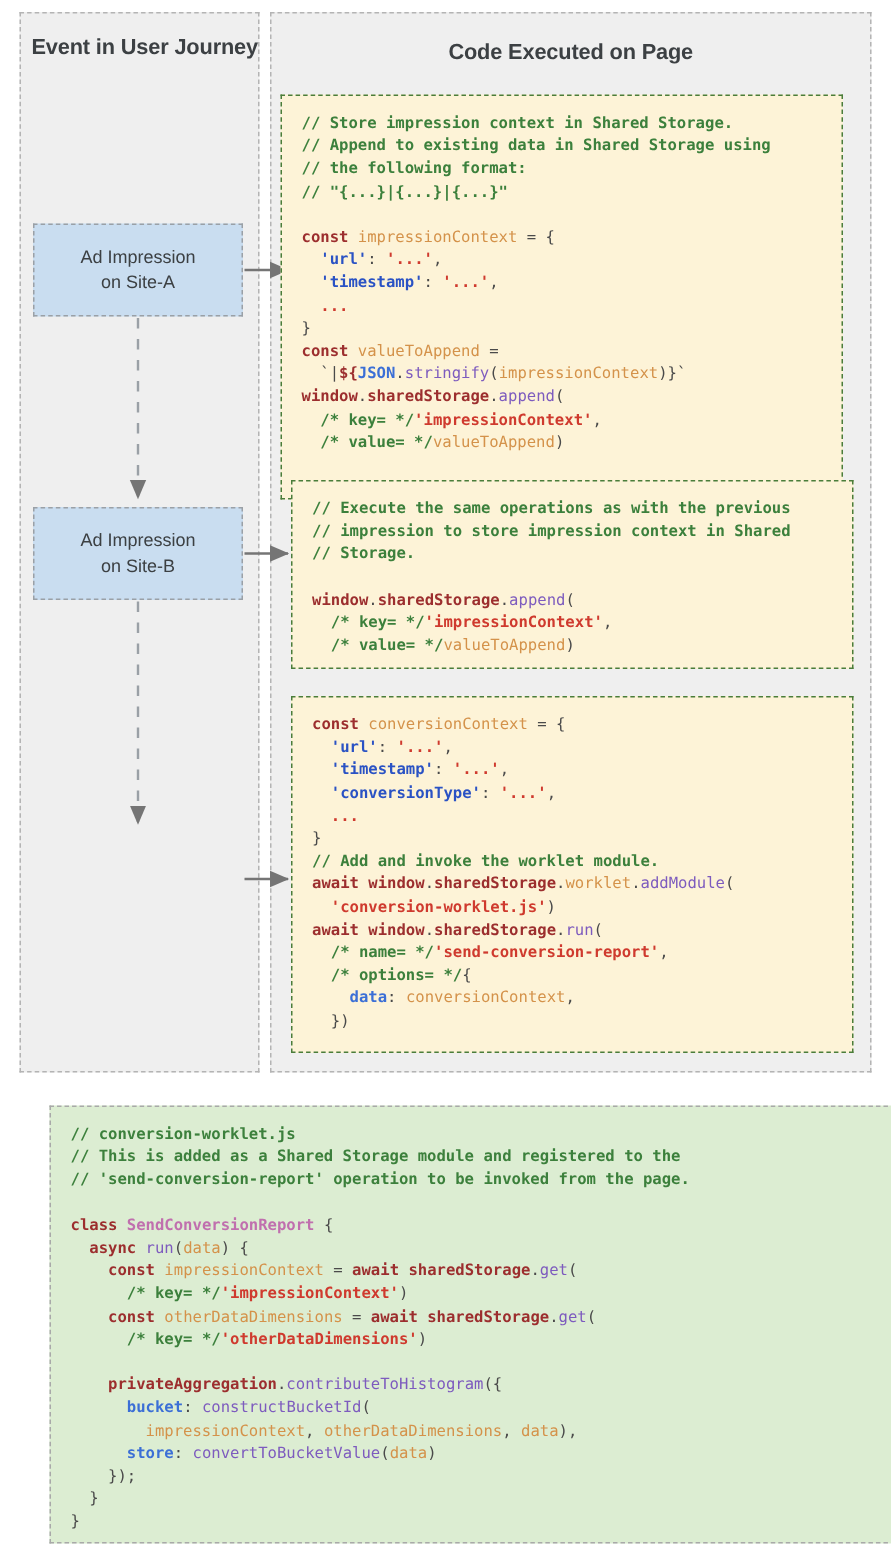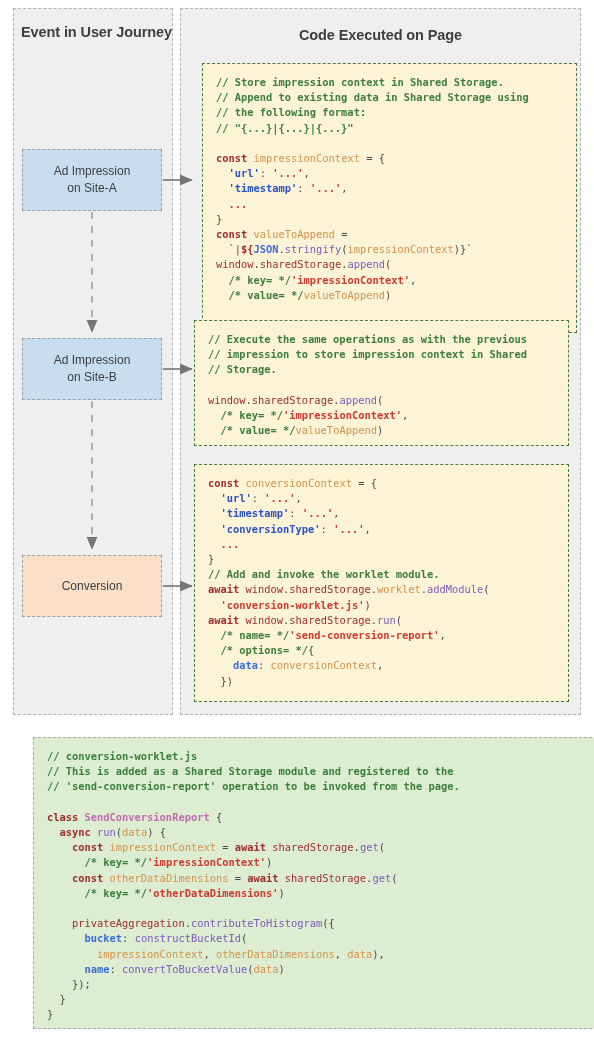--- a/index.html
+++ b/index.html
@@ -80,29 +80,29 @@
   }
   .code-yellow {
     background: #fdf3d7;
     border: 1px dashed #4a7d3a;
   }
   .code-green {
     background: #dcedd2;
     border: 1px dashed #a9a9a9;
   }
 
-  .cb1 { left: 202px; top: 63px;  width: 375px; height: 270px; }
+  .cb1 { left: 187px; top: 63px;  width: 375px; height: 270px; }
   .cb2 { left: 194px; top: 320px; width: 375px; height: 126px; }
   .cb3 { left: 194px; top: 464px; width: 375px; height: 238px; }
   .cb4 { left: 10px;  top: 737px; width: 574px; height: 292px; margin-left: 23px; }
 
   
   .t-com  { color: #3c803c; font-weight: bold; }   
   .t-kw   { color: #9c2e2e; font-weight: bold; }   
-  .t-obj  { color: #9c2e2e; font-weight: normal; }   
+  .t-obj  { color: #9c2e2e; font-weight: bold; }   
   .t-var  { color: #d4924a; }   
   .t-str  { color: #cf3a2e; font-weight: bold; }   
   .t-key  { color: #2a52c4; font-weight: bold; }   
   .t-fn   { color: #7d5bbe; }                      
   .t-prop { color: #3b6fd6; font-weight: bold; }   
   .t-cls  { color: #c06fae; font-weight: bold; }                      
   .t-pun  { color: #4a4a4a; }
 </style>
 </head>
 <body>
@@ -124,25 +124,20 @@
     </div>
   </div>
 
   <div class="journey-box jb-impression box-b">
     <div>
       <div>Ad Impression</div>
       <div>on Site-B</div>
     </div>
   </div>
 
-  <div class="journey-box jb-conversion box-conv">
-    <div>
-      <div>Conversion</div>
-    </div>
-  </div>
 
   <svg class="conn" style="left:0;top:0;" width="594" height="722">
     <defs>
       <marker id="ah" markerWidth="9" markerHeight="9" refX="7.5" refY="4" orient="auto">
         <path d="M0,0.6 L8,4 L0,7.4 z" fill="#757575"></path>
       </marker>
     </defs>
 
     <line x1="92" y1="212" x2="92" y2="332" stroke="#9aa0a6" stroke-width="1.6" stroke-dasharray="7,7" marker-end="url(#ah)"></line>
 
@@ -201,18 +196,18 @@
 <span class="t-kw">class</span> <span class="t-cls">SendConversionReport</span> <span class="t-pun">{</span>
   <span class="t-kw">async</span> <span class="t-fn">run</span><span class="t-pun">(</span><span class="t-var">data</span><span class="t-pun">) {</span>
     <span class="t-kw">const</span> <span class="t-var">impressionContext</span> <span class="t-pun">=</span> <span class="t-kw">await</span> <span class="t-obj">sharedStorage</span><span class="t-pun">.</span><span class="t-fn">get</span><span class="t-pun">(</span>
       <span class="t-com">/* key= */</span><span class="t-str">'impressionContext'</span><span class="t-pun">)</span>
     <span class="t-kw">const</span> <span class="t-var">otherDataDimensions</span> <span class="t-pun">=</span> <span class="t-kw">await</span> <span class="t-obj">sharedStorage</span><span class="t-pun">.</span><span class="t-fn">get</span><span class="t-pun">(</span>
       <span class="t-com">/* key= */</span><span class="t-str">'otherDataDimensions'</span><span class="t-pun">)</span>
 
     <span class="t-obj">privateAggregation</span><span class="t-pun">.</span><span class="t-fn">contributeToHistogram</span><span class="t-pun">({</span>
       <span class="t-prop">bucket</span><span class="t-pun">:</span> <span class="t-fn">constructBucketId</span><span class="t-pun">(</span>
         <span class="t-var">impressionContext</span><span class="t-pun">,</span> <span class="t-var">otherDataDimensions</span><span class="t-pun">,</span> <span class="t-var">data</span><span class="t-pun">),</span>
-      <span class="t-prop">name</span><span class="t-pun">:</span> <span class="t-fn">convertToBucketValue</span><span class="t-pun">(</span><span class="t-var">data</span><span class="t-pun">)</span>
+      <span class="t-prop">store</span><span class="t-pun">:</span> <span class="t-fn">convertToBucketValue</span><span class="t-pun">(</span><span class="t-var">data</span><span class="t-pun">)</span>
     <span class="t-pun">});</span>
   <span class="t-pun">}</span>
 <span class="t-pun">}</span>
 
  </div>
 
 </body></html>

